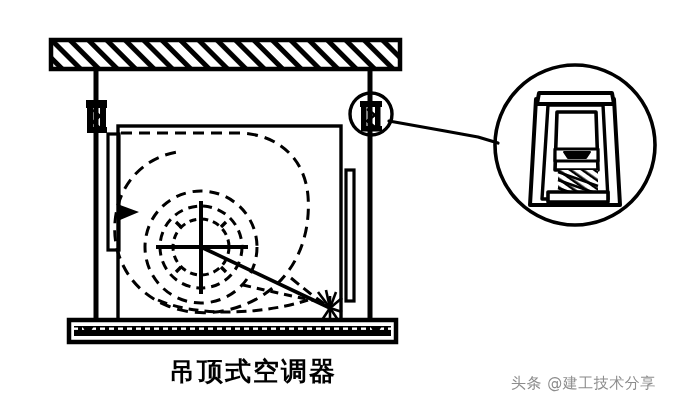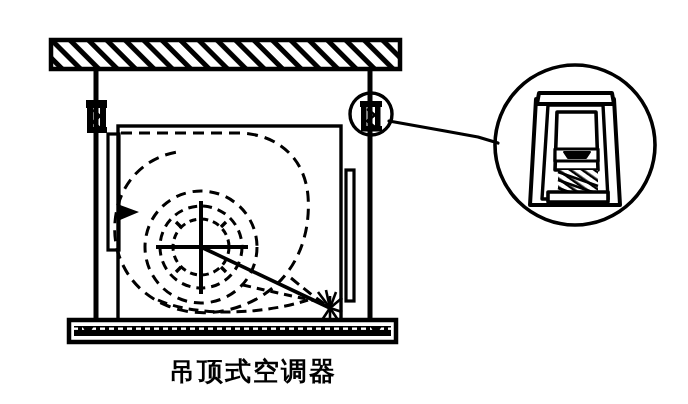--- a/index.html
+++ b/index.html
@@ -199,15 +199,16 @@
         <path d="M550 172 L590 186 M550 180 L590 194 M550 188 L578 198" stroke-width="2.4"></path>
 
         <path d="M540 192 L600 192 L600 202 L540 202 Z" fill="#ffffff" stroke-width="3.6"></path>
       </g>
     </g>
 
   </svg>
 
   <div class="caption-layer">
     <div class="caption">吊顶式空调器</div>
+    <div class="watermark">头条 @建工技术分享</div>
   </div>
 
 </div>
 
 </body></html>

